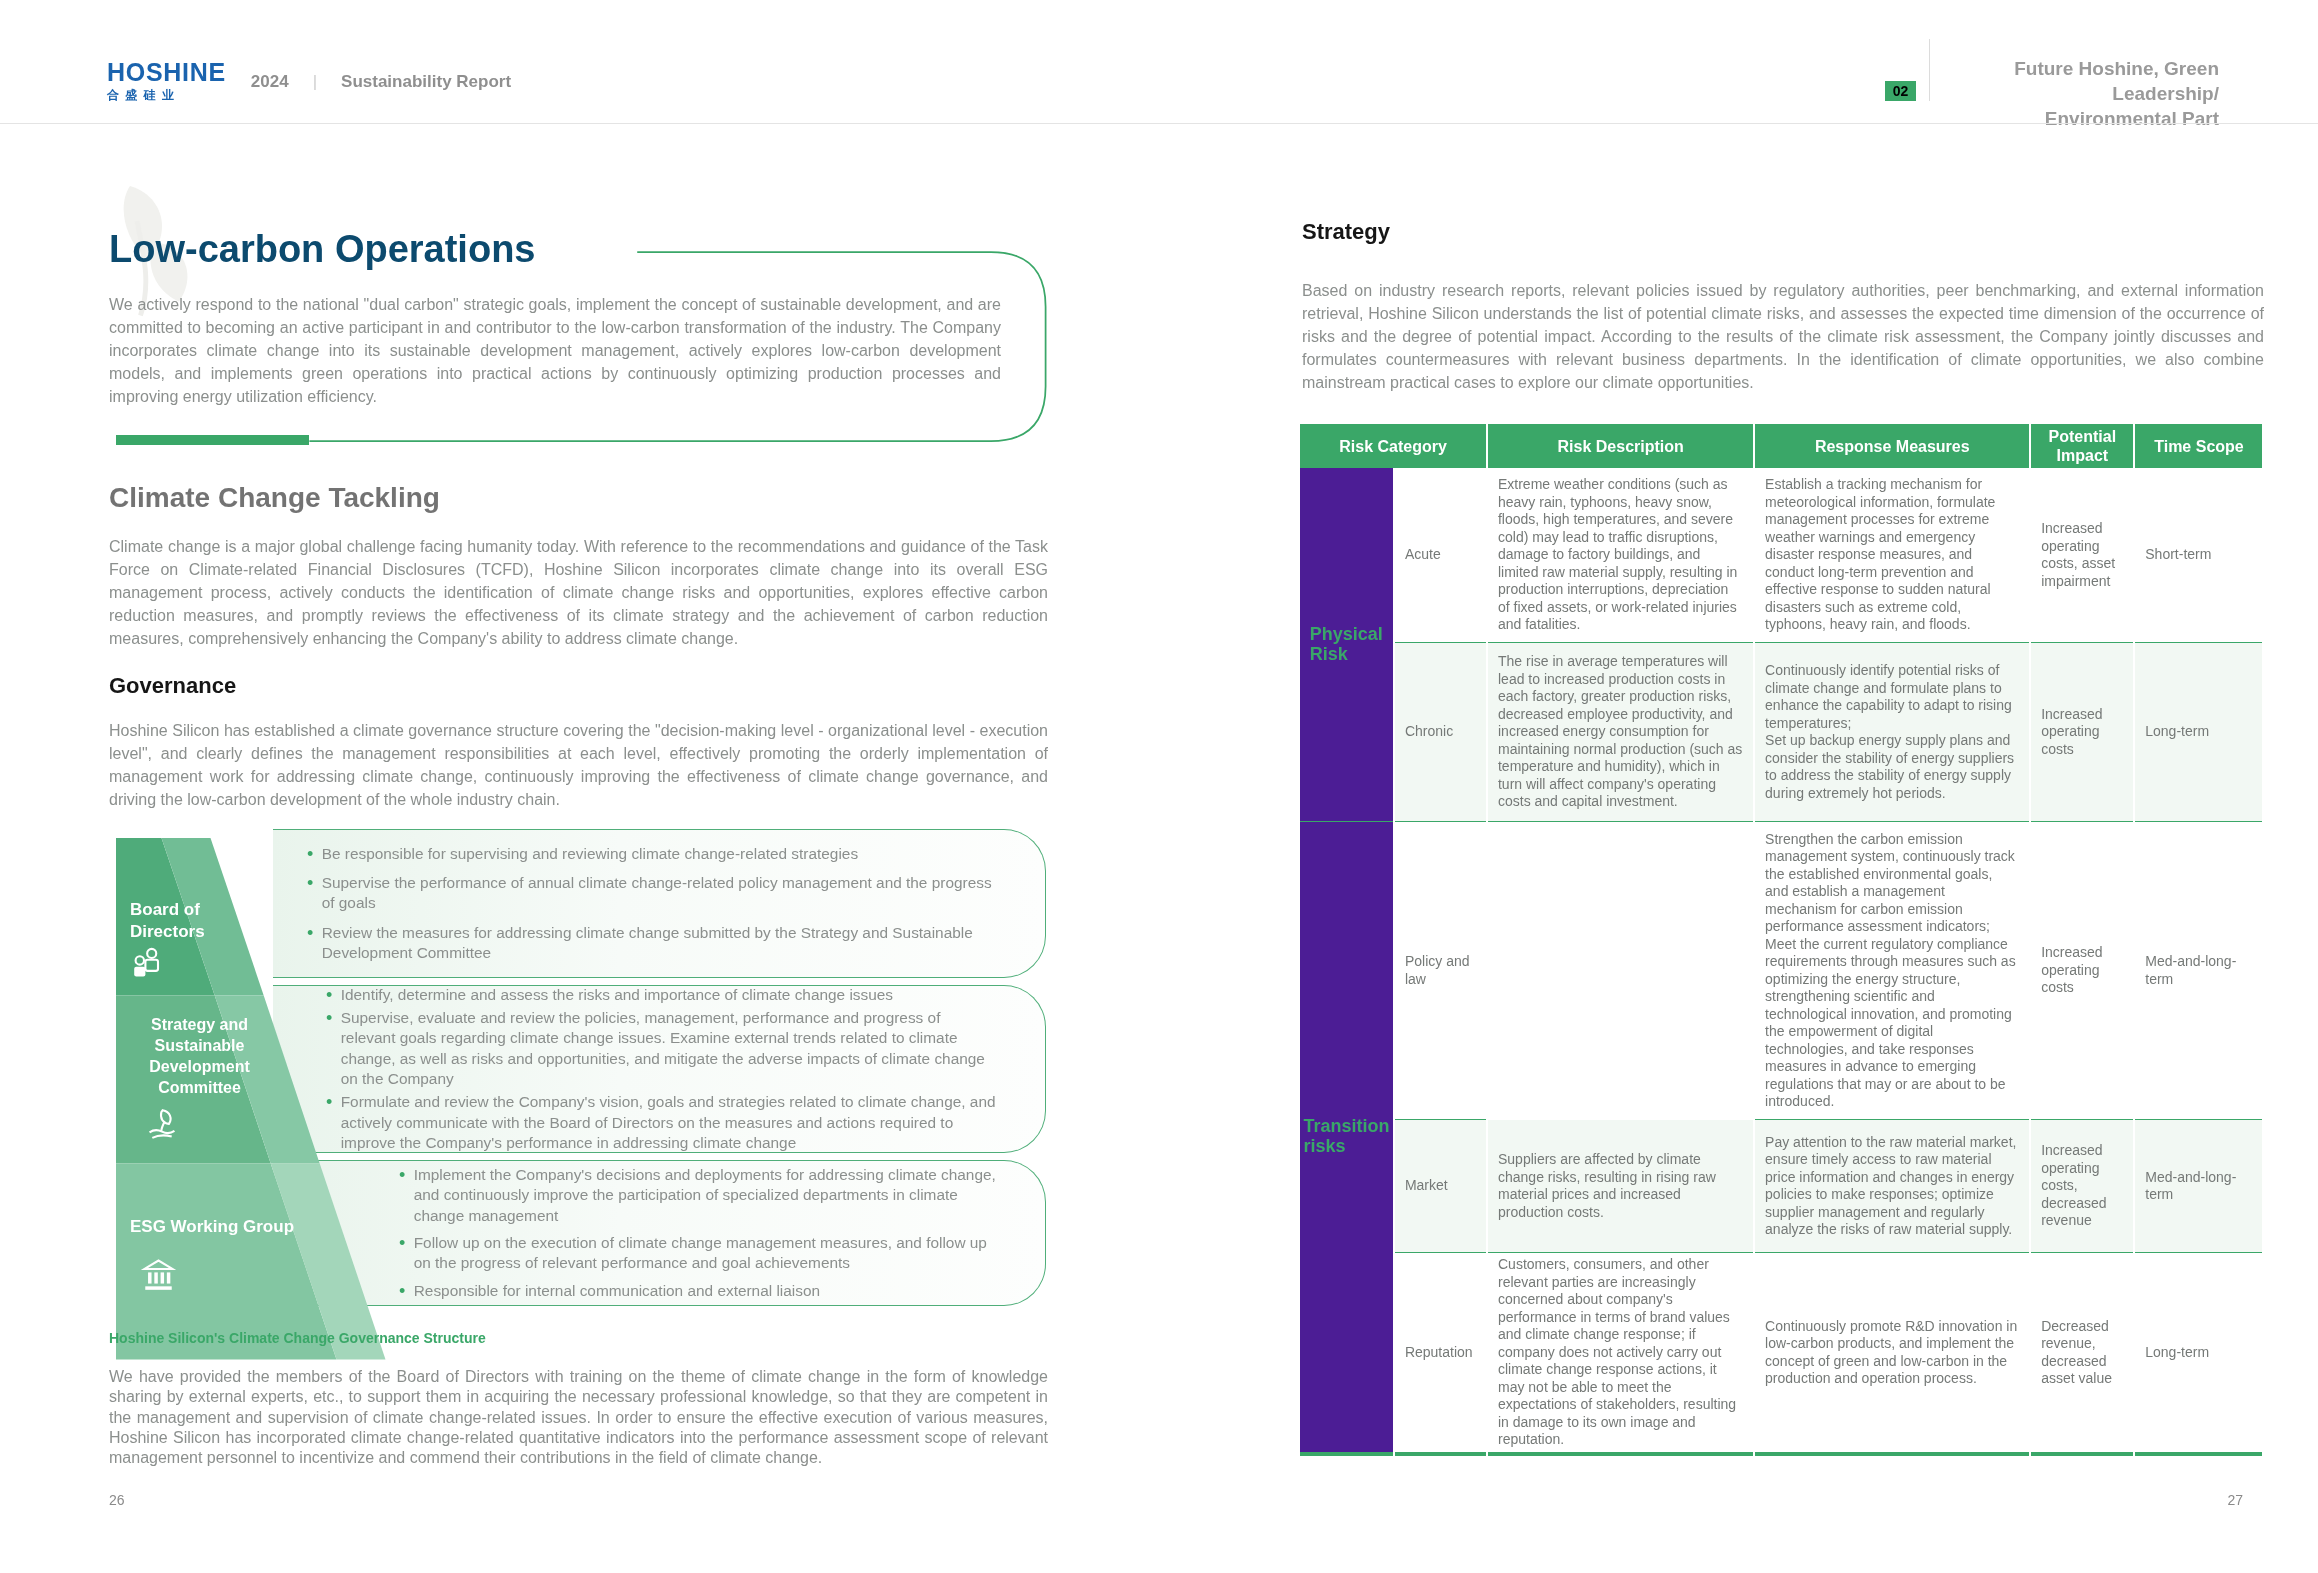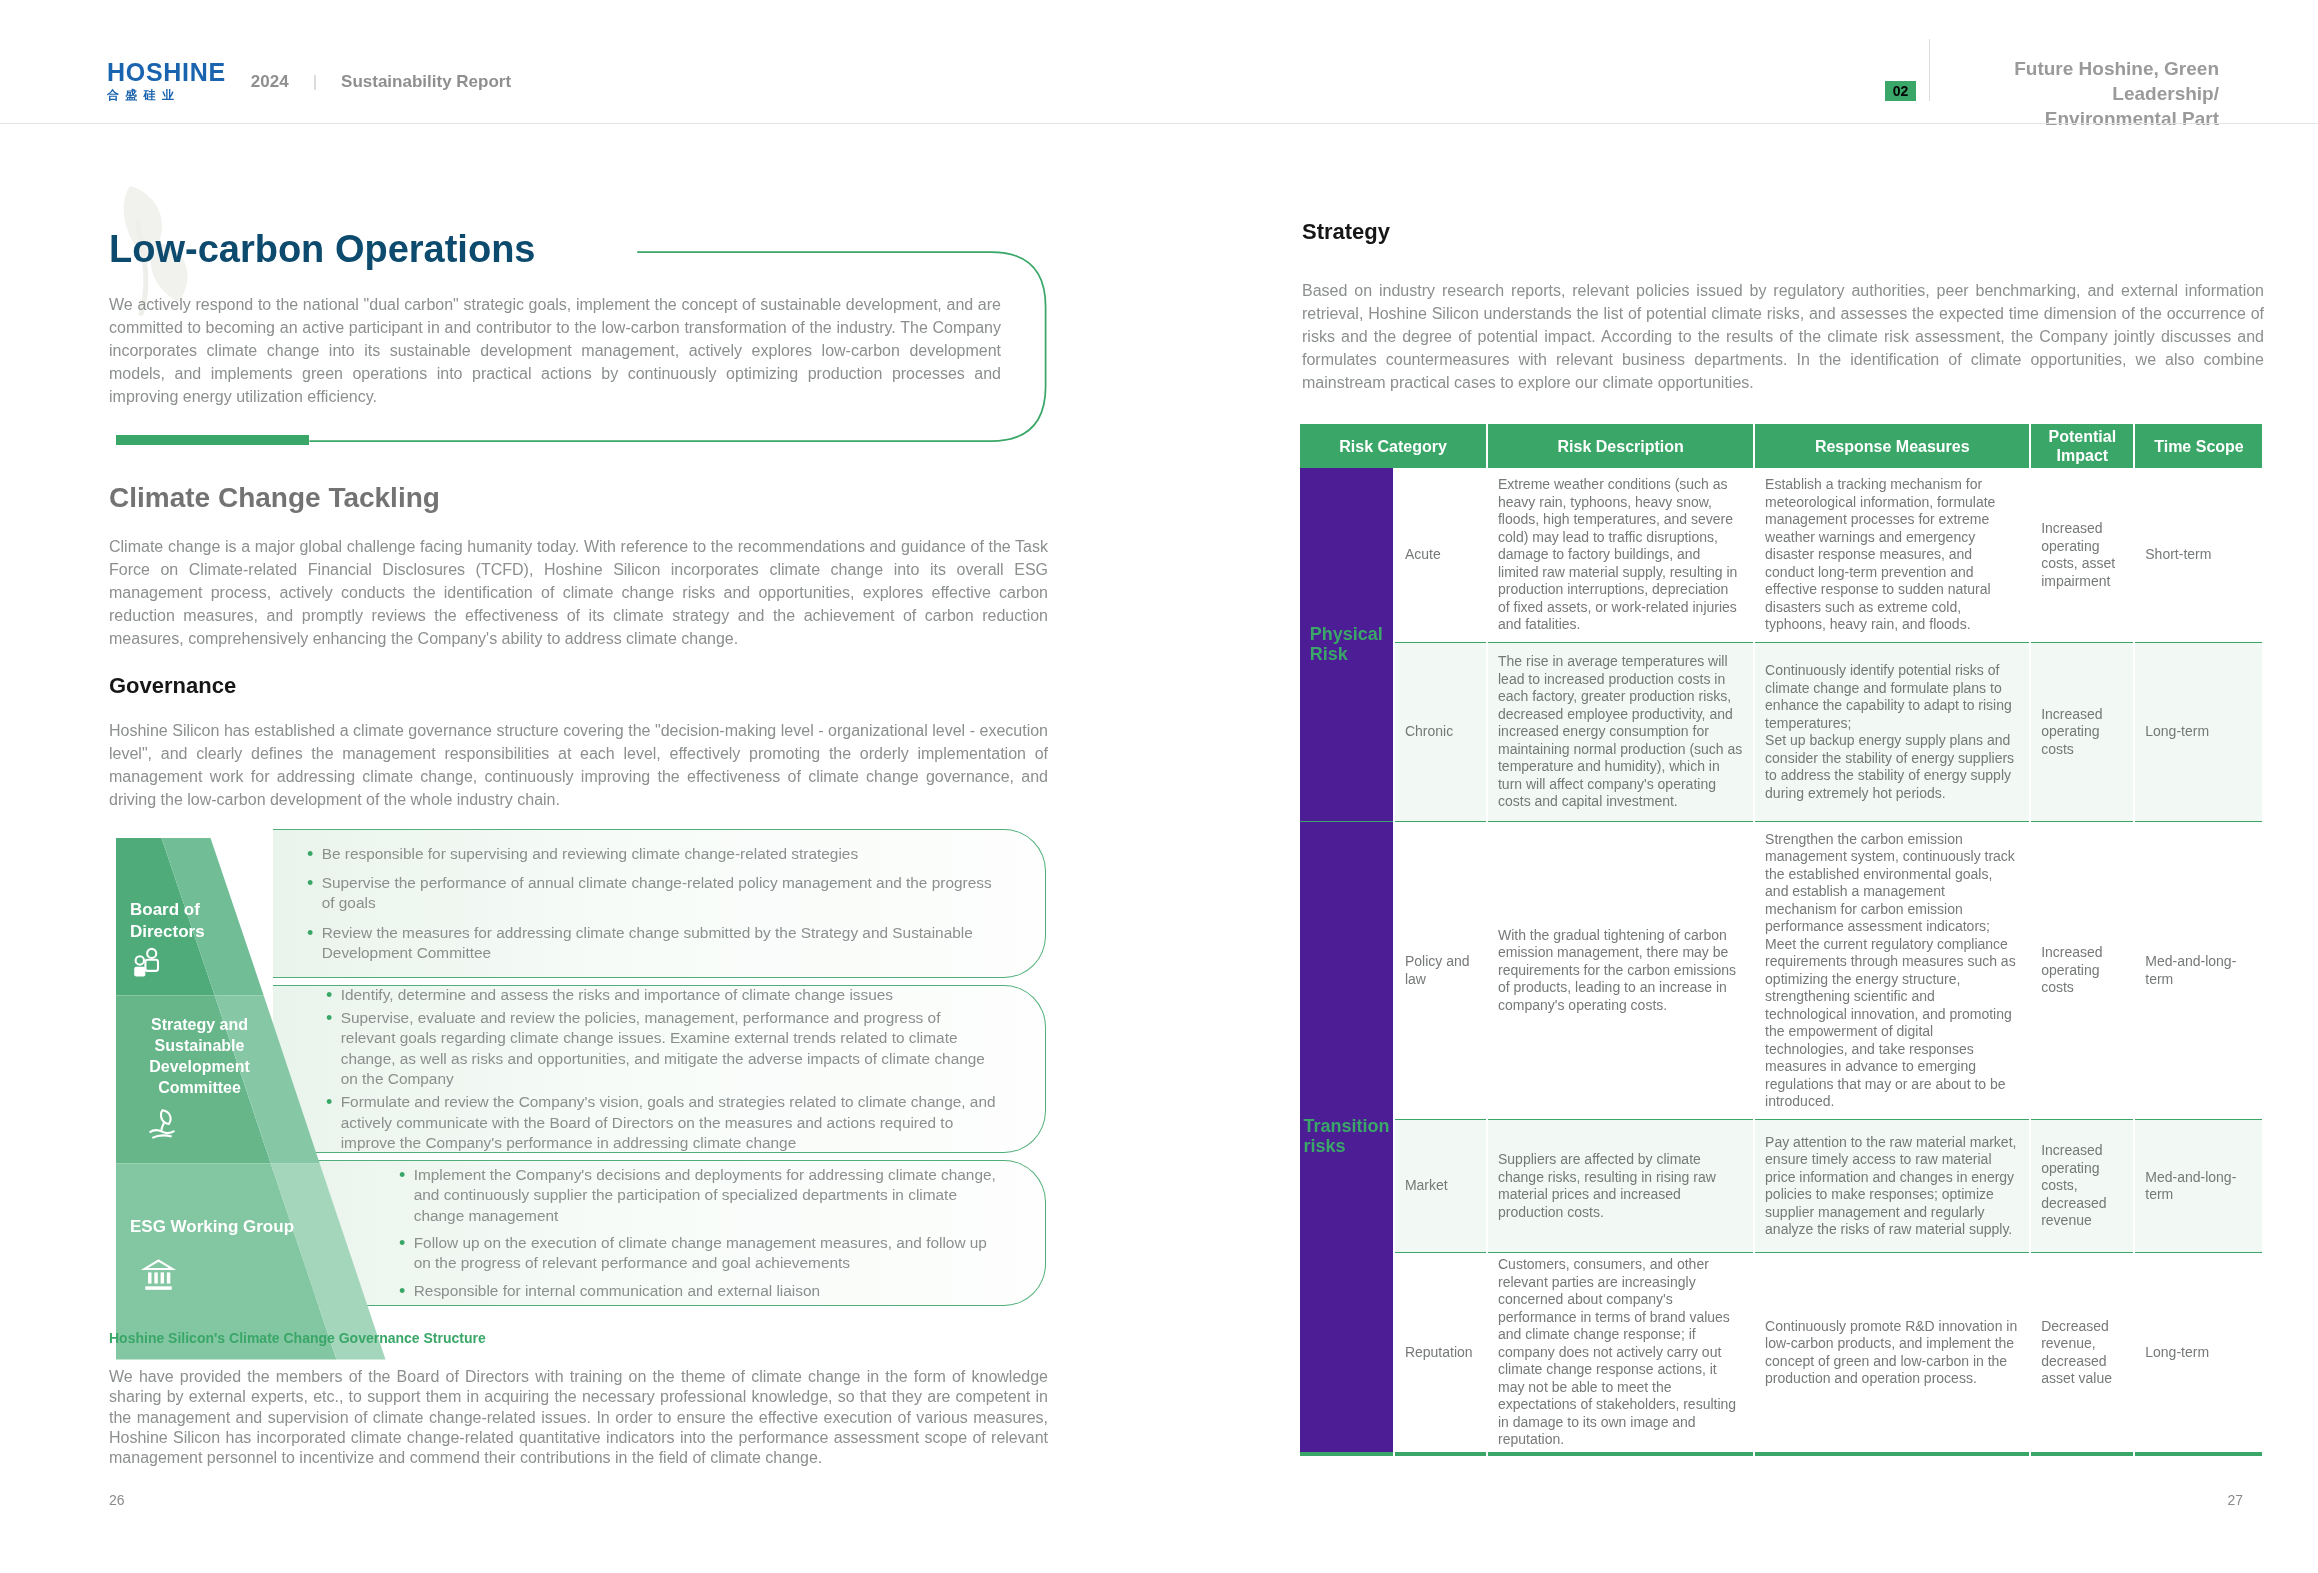--- a/index.html
+++ b/index.html
@@ -116,21 +116,21 @@
     <div class="duty">
         <span>Supervise, evaluate and review the policies, management, performance and progress of relevant goals regarding climate change issues. Examine external trends related to climate change, as well as risks and opportunities, and mitigate the adverse impacts of climate change on the Company</span>
       </div>
     <div class="duty">
         <span>Formulate and review the Company's vision, goals and strategies related to climate change, and actively communicate with the Board of Directors on the measures and actions required to improve the Company's performance in addressing climate change</span>
       </div>
   </div>
 
   <div class="abs duty-box" style="left:273px;top:1160px;width:773px;height:146px;padding:7px 49px 7px 126px;row-gap:7px;">
     <div class="duty">
-        <span>Implement the Company's decisions and deployments for addressing climate change, and continuously supplier the participation of specialized departments in climate change management</span>
+        <span>Implement the Company's decisions and deployments for addressing climate change, and continuously improve the participation of specialized departments in climate change management</span>
       </div>
     <div class="duty">
         <span>Follow up on the execution of climate change management measures, and follow up on the progress of relevant performance and goal achievements</span>
       </div>
     <div class="duty">
         <span>Responsible for internal communication and external liaison</span>
       </div>
   </div>
 
   <svg class="abs" style="left:109px;top:829px;" width="336" height="533" viewBox="0 0 480 760">
@@ -195,21 +195,20 @@
     <div class="cell" style="grid-column:6;grid-row:2;">Short-term</div>
 
     <div class="cell tint" style="grid-column:2;grid-row:3;">Chronic</div>
     <div class="cell tint" style="grid-column:3;grid-row:3;">The rise in average temperatures will lead to increased production costs in each factory, greater production risks, decreased employee productivity, and increased energy consumption for maintaining normal production (such as temperature and humidity), which in turn will affect company's operating costs and capital investment.</div>
     <div class="cell tint prelines" style="grid-column:4;grid-row:3;">Continuously identify potential risks of climate change and formulate plans to enhance the capability to adapt to rising temperatures;
 Set up backup energy supply plans and consider the stability of energy suppliers to address the stability of energy supply during extremely hot periods.</div>
     <div class="cell tint" style="grid-column:5;grid-row:3;">Increased operating costs</div>
     <div class="cell tint" style="grid-column:6;grid-row:3;">Long-term</div>
 
     <div class="cell" style="grid-column:2;grid-row:4;">Policy and law</div>
-    <div class="cell" style="grid-column:3;grid-row:4;">With the gradual tightening of carbon emission management, there may be requirements for the carbon emissions of products, leading to an increase in company's operating costs.</div>
     <div class="cell prelines" style="grid-column:4;grid-row:4;">Strengthen the carbon emission management system, continuously track the established environmental goals, and establish a management mechanism for carbon emission performance assessment indicators;
 Meet the current regulatory compliance requirements through measures such as optimizing the energy structure, strengthening scientific and technological innovation, and promoting the empowerment of digital technologies, and take responses measures in advance to emerging regulations that may or are about to be introduced.</div>
     <div class="cell" style="grid-column:5;grid-row:4;">Increased operating costs</div>
     <div class="cell" style="grid-column:6;grid-row:4;">Med-and-long-term</div>
 
     <div class="cell tint" style="grid-column:2;grid-row:5;">Market</div>
     <div class="cell tint" style="grid-column:3;grid-row:5;">Suppliers are affected by climate change risks, resulting in rising raw material prices and increased production costs.</div>
     <div class="cell tint prelines" style="grid-column:4;grid-row:5;">Pay attention to the raw material market, ensure timely access to raw material price information and changes in energy policies to make responses; optimize supplier management and regularly analyze the risks of raw material supply.</div>
     <div class="cell tint" style="grid-column:5;grid-row:5;">Increased operating costs, decreased revenue</div>
     <div class="cell tint" style="grid-column:6;grid-row:5;">Med-and-long-term</div>

